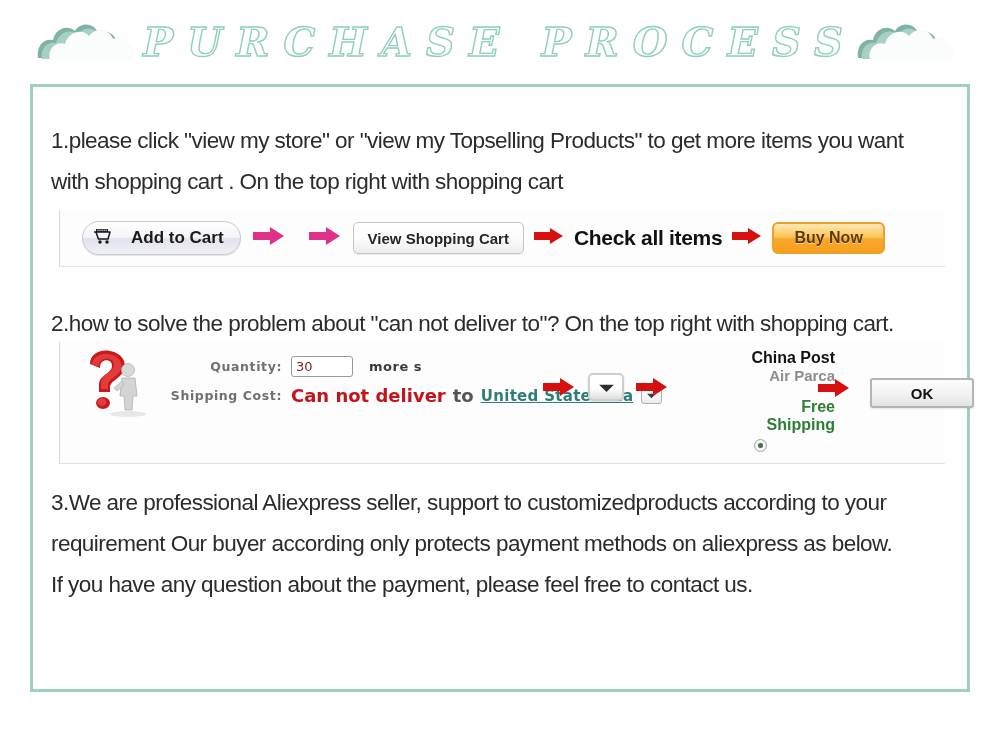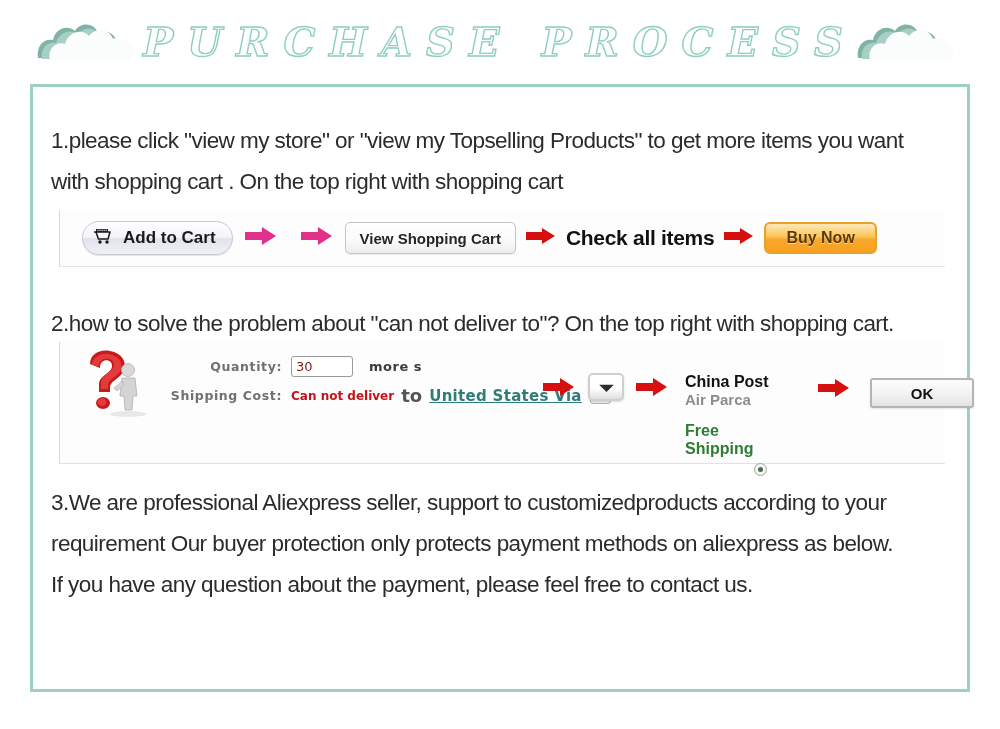--- a/index.html
+++ b/index.html
@@ -86,20 +86,21 @@
   #row1 { left: 22px; top: 7px; height: 42px; }
 
   .btn {
     display: flex;
     align-items: center;
     justify-content: center;
     font-family: "Liberation Sans", sans-serif;
     font-weight: 700;
     color: #1a1a1a;
     white-space: nowrap;
+    gap: 8px;
   }
   .btn-addcart {
     height: 34px;
     padding: 0 16px 0 10px;
     border: 1px solid #c9c9d2;
     border-radius: 17px;
     background: linear-gradient(180deg, #ffffff 0%, #f4f4f8 48%, #e2e2ec 52%, #f0f0f6 100%);
     font-size: 17px;
     box-shadow: 0 1px 1px rgba(0,0,0,0.10);
   }
@@ -178,21 +179,21 @@
     font-family: "DejaVu Sans", sans-serif;
     font-size: 13px;
     font-weight: 700;
     color: #3a3a3a;
     letter-spacing: 0.5px;
     white-space: nowrap;
   }
   .cannot {
     margin-left: 9px;
     font-family: "DejaVu Sans", sans-serif;
-    font-size: 12px;
+    font-size: 18px;
     font-weight: 700;
     color: #c4131a;
     white-space: nowrap;
   }
   .to-word {
     margin-left: 7px;
     font-family: "DejaVu Sans", sans-serif;
     font-size: 18px;
     font-weight: 700;
     color: #555555;
@@ -221,22 +222,21 @@
     border-radius: 5px;
     background: linear-gradient(180deg,#ffffff 0%,#ffffff 55%,#dedede 100%);
     display: flex; align-items: center; justify-content: center;
     box-shadow: 0 1px 2px rgba(0,0,0,0.14);
   }
 
   #carrier {
     position: absolute;
     left: 625px; top: 6px;
     width: 150px;
-    text-align: left;
-    margin-top: 24px;
+    text-align: right;
   }
   .carrier-1 {
     font-family: "Liberation Sans", sans-serif;
     font-size: 16px;
     font-weight: 700;
     color: #111111;
     line-height: 19px;
     white-space: nowrap;
   }
   .carrier-2 {
@@ -450,18 +450,18 @@
         </svg>
       </span>
 
       <div class="btn-ok">
         <span>OK</span>
       </div>
     </div>
 
     <div class="para" id="para3">
       <span class="line">3.We are professional Aliexpress seller, support to customizedproducts according to your</span>
-      <span class="line">requirement   Our buyer protection only protects payment methods on aliexpress as below.</span>
+      <span class="line">requirement   Our buyer according only protects payment methods on aliexpress as below.</span>
       <span class="line">If you have any question   about the payment, please feel free to contact us.</span>
     </div>
 
   </div>
 </div>
 
 </body></html>

